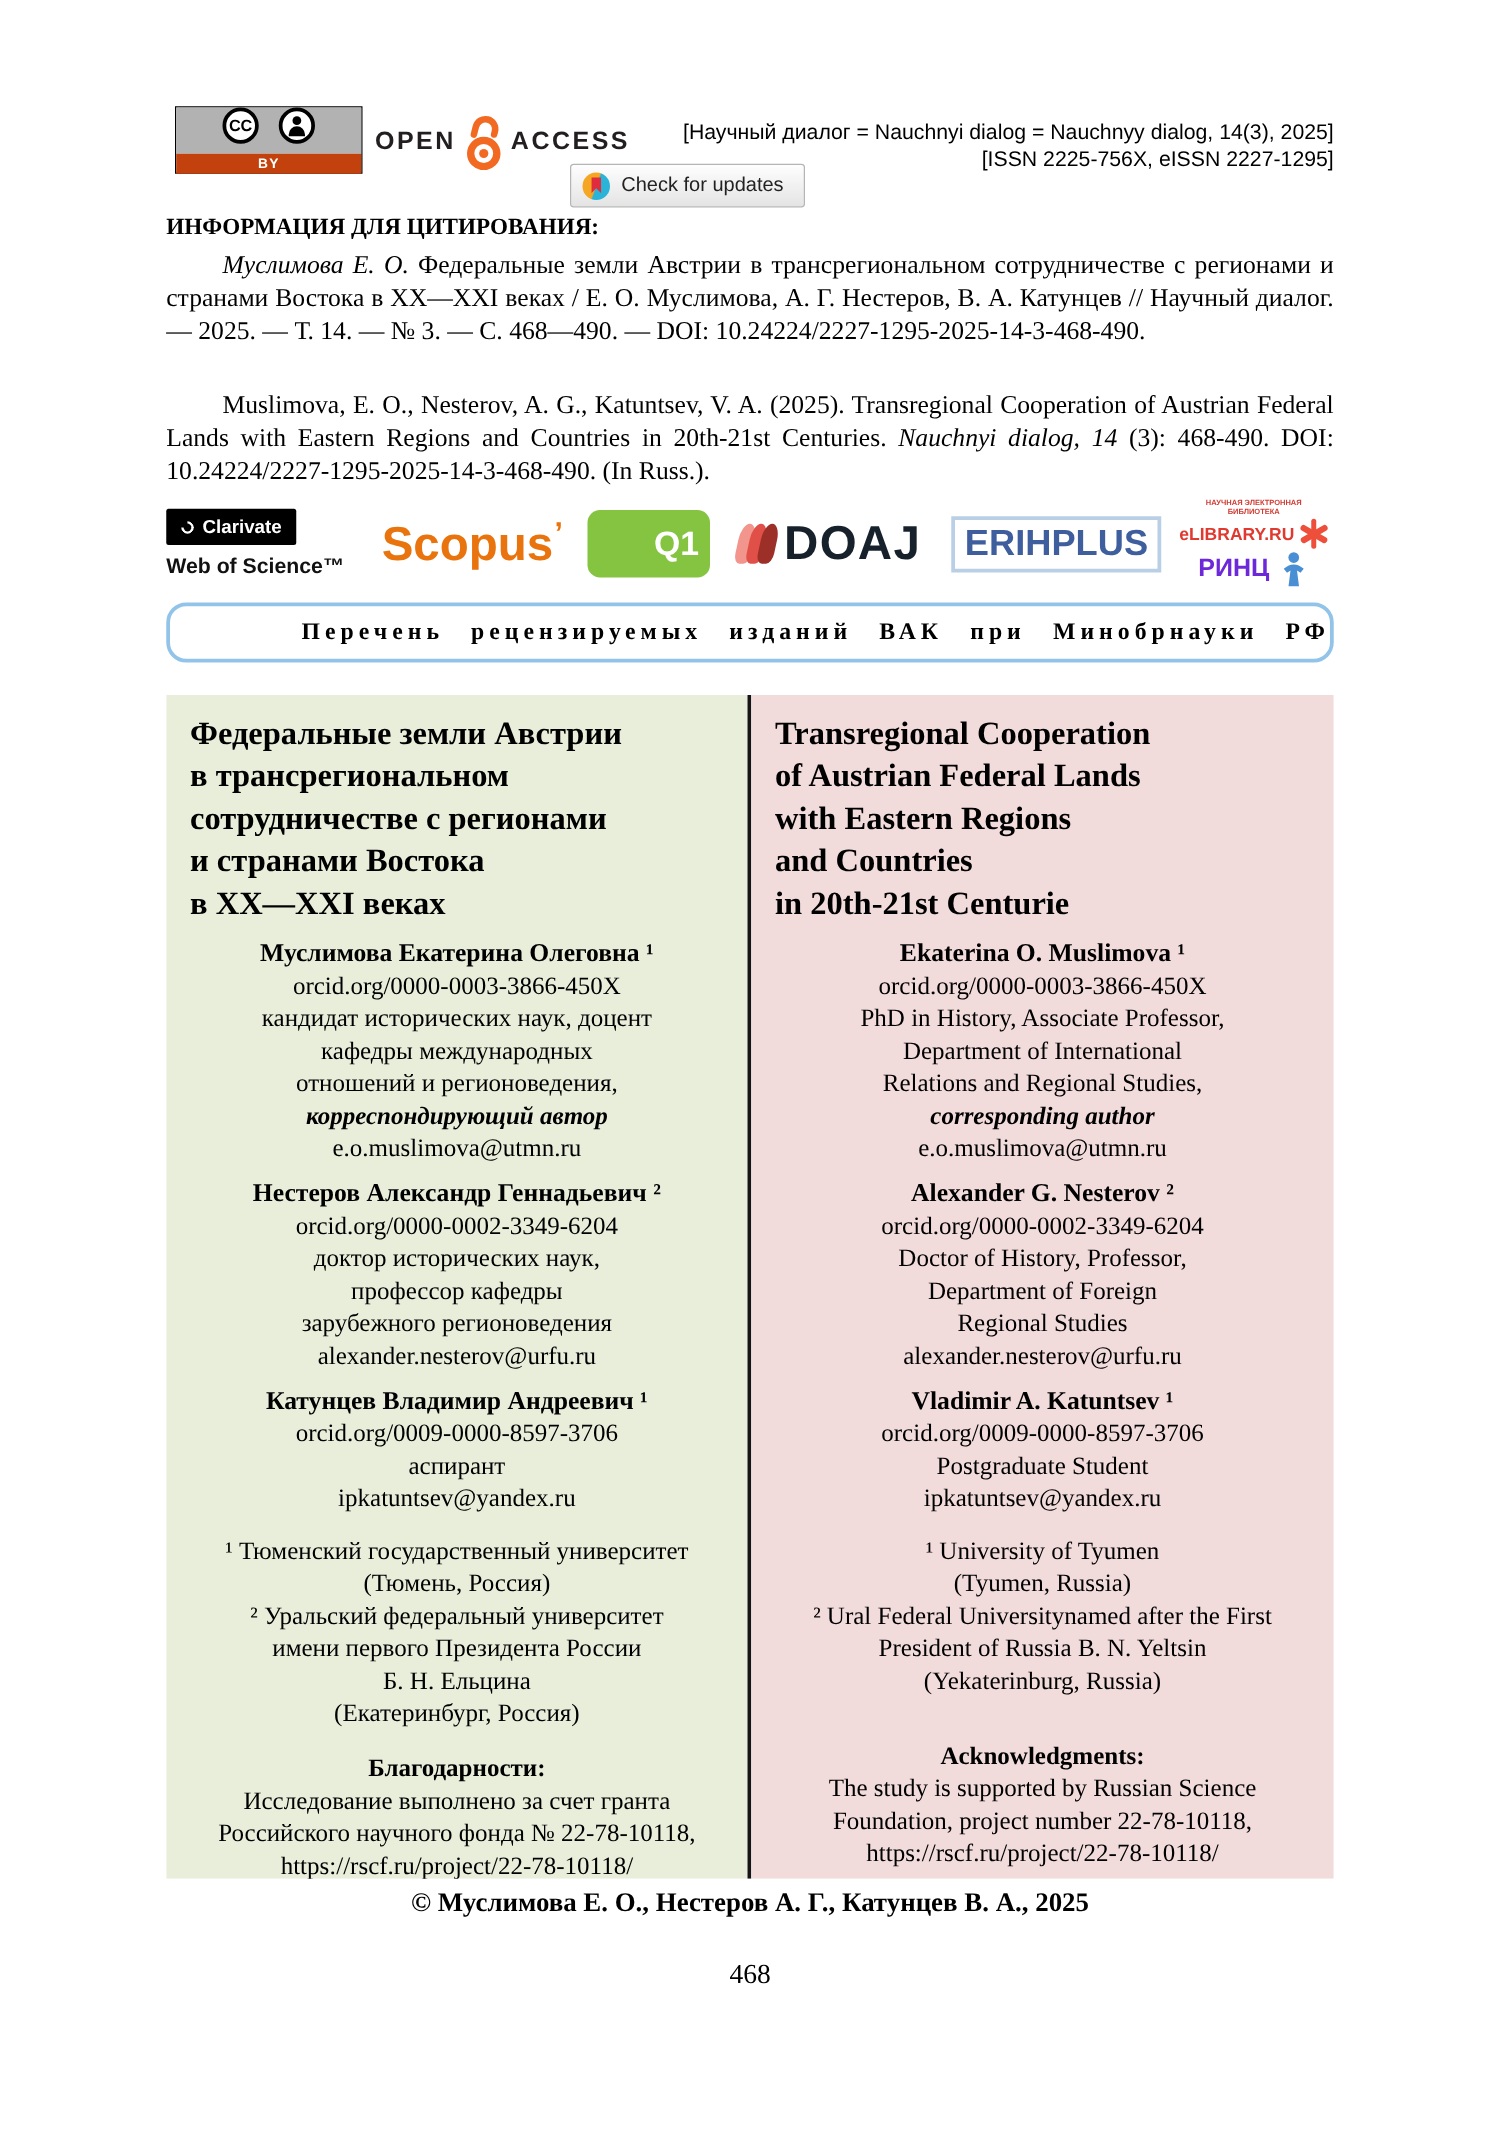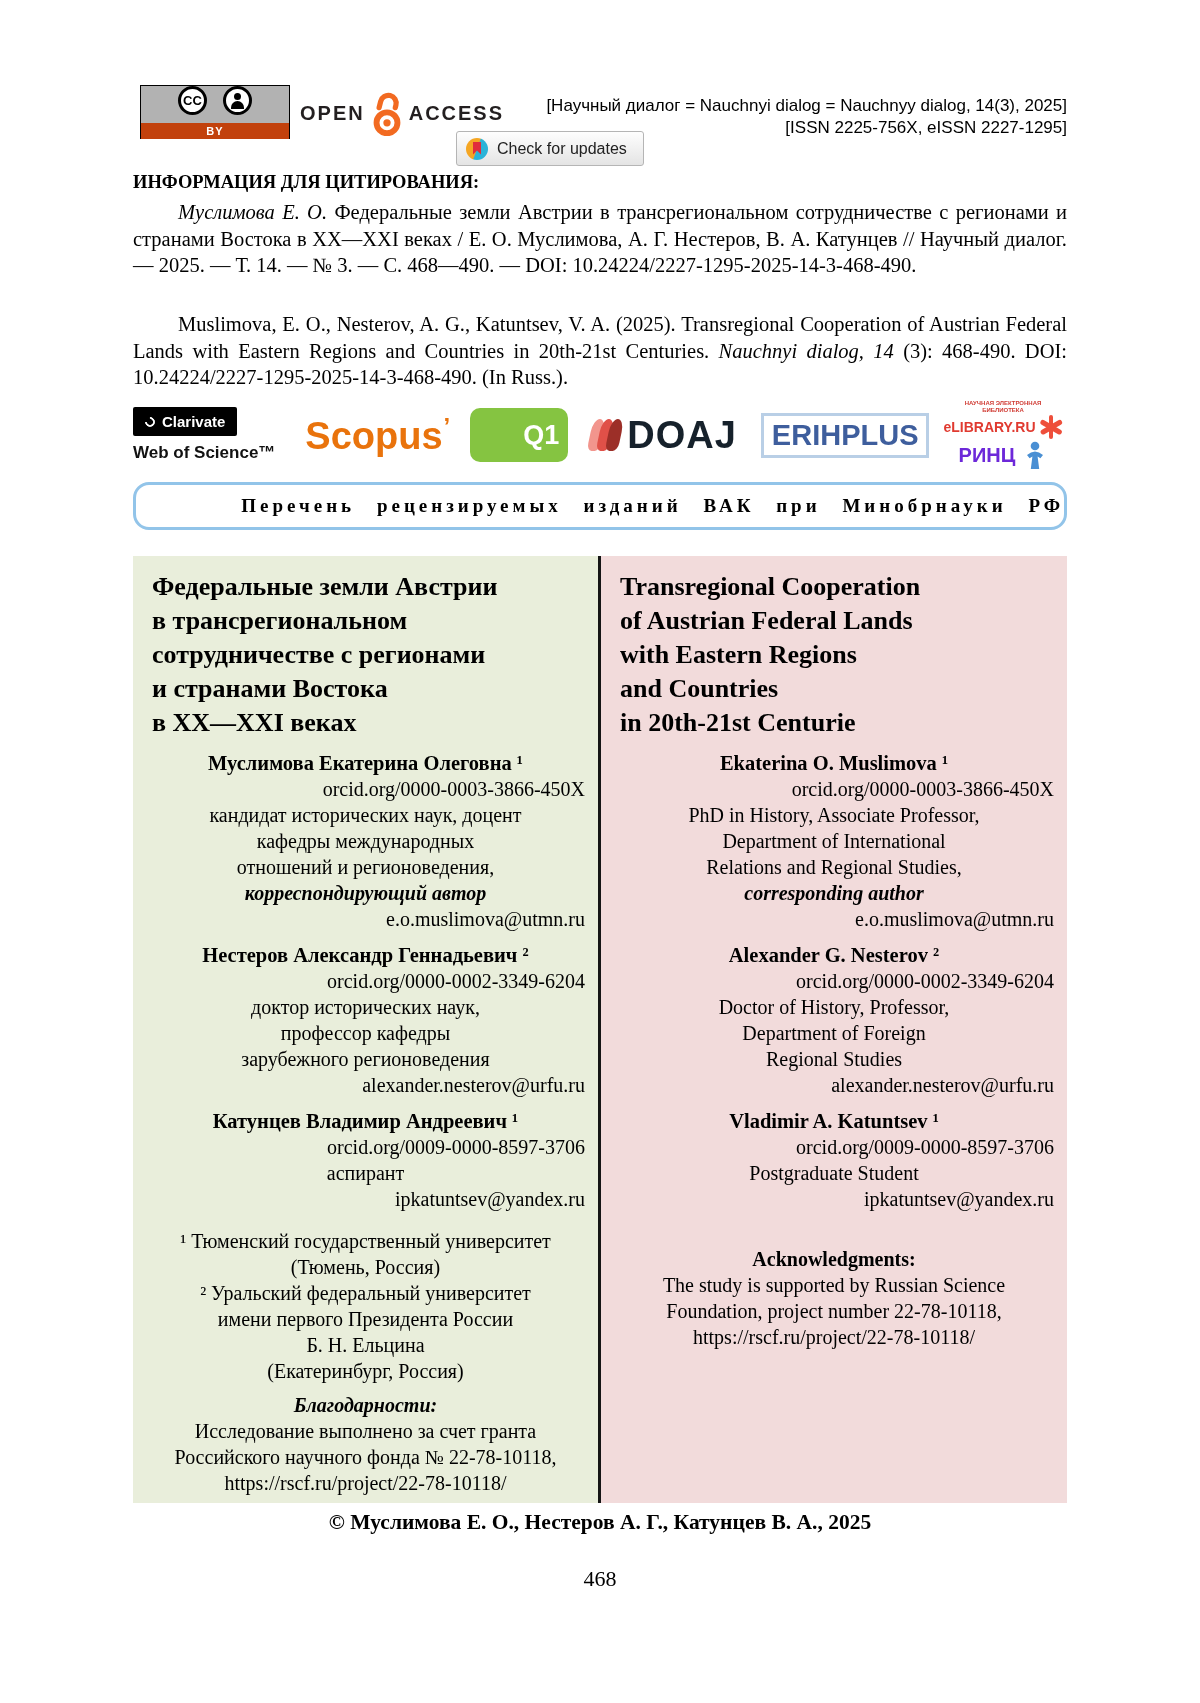--- a/index.html
+++ b/index.html
@@ -84,24 +84,24 @@
   .columns{position:absolute;left:133px;top:556px;width:934px;height:947px;display:flex;overflow:hidden;}
   .col{box-sizing:border-box;padding:10px 13px 6px;}
   .col.ru{width:465px;background:#e9eedb;}
   .divider{width:3px;background:#151515;}
   .col.en{width:466px;background:#f2dbdb;}
   .col-title{margin:4px 0 10px 6px;font-weight:bold;font-size:26px;line-height:34px;white-space:pre-line;}
   .author{text-align:center;margin:0 0 10px;font-size:20px;line-height:26px;}
   .a-name{font-weight:bold;font-size:20.5px;}
   .a-role{white-space:pre-line;}
   .a-corr{font-weight:bold;font-style:italic;}
-  .a-link{cursor:pointer;text-align:right;}
+  .a-link{cursor:pointer;}
   .affil{text-align:center;white-space:pre-line;font-size:20px;line-height:26px;margin-top:16px;}
   .ack-h{text-align:center;font-weight:bold;font-size:20px;line-height:26px;}
-  .col.ru .ack-h{margin-top:8px;font-style:italic;}
+  .col.ru .ack-h{margin-top:18px;}
   .col.en .ack-h{margin-top:34px;}
   .ack-b{text-align:center;white-space:pre-line;font-size:20px;line-height:26px;}
   .ack-url{text-align:center;font-size:20px;line-height:26px;cursor:pointer;}
 
   
   .copyright{position:absolute;left:133px;top:1510px;width:934px;text-align:center;
              font-weight:bold;font-size:21.5px;}
   .pageno{position:absolute;left:133px;top:1566px;width:934px;text-align:center;font-size:22px;}
 </style>
 </head>
@@ -267,20 +267,25 @@
         <div class="a-link">alexander.nesterov@urfu.ru</div>
       </div>
 
       <div class="author">
         <div class="a-name">Vladimir A. Katuntsev ¹</div>
         <div class="a-link">orcid.org/0009-0000-8597-3706</div>
         <div class="a-role">Postgraduate Student</div>
         <div class="a-link">ipkatuntsev@yandex.ru</div>
       </div>
 
+      <div class="affil">¹ University of Tyumen
+(Tyumen, Russia)
+² Ural Federal Universitynamed after the First
+President of Russia B. N. Yeltsin
+(Yekaterinburg, Russia)</div>
       <div class="ack-h">Acknowledgments:</div>
       <div class="ack-b">The study is supported by Russian Science
 Foundation, project number 22-78-10118,</div>
       <div class="ack-url">https://rscf.ru/project/22-78-10118/</div>
     </div>
   </div>
 
   <div class="copyright">© Муслимова Е. О., Нестеров А. Г., Катунцев В. А., 2025</div>
   <div class="pageno">468</div>
 

